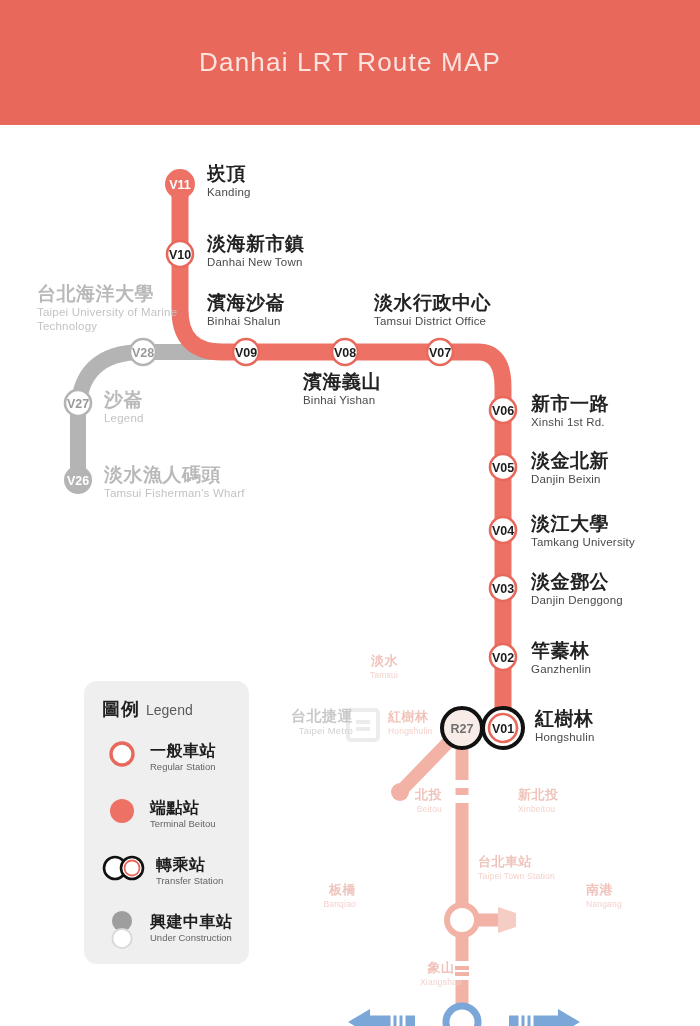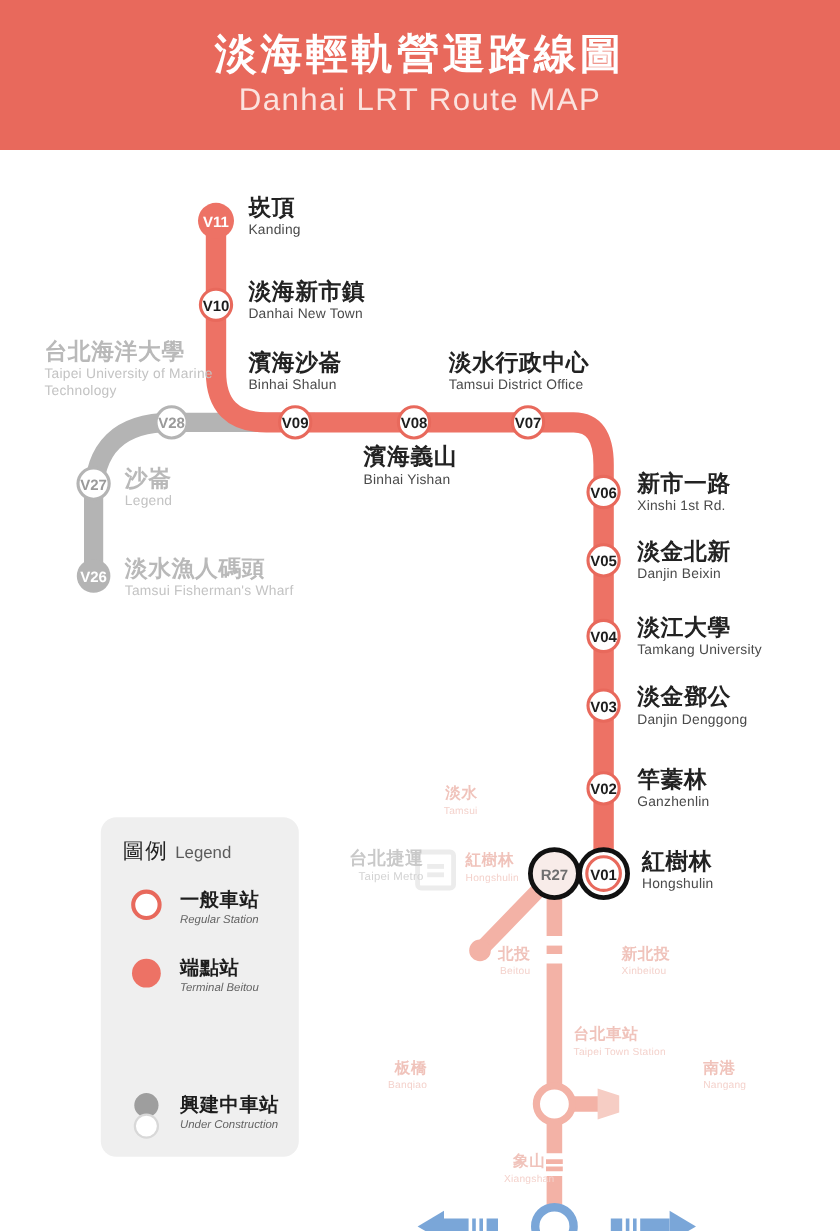--- a/index.html
+++ b/index.html
@@ -40,33 +40,32 @@
   .lbl.pinkfaint .en{color:#f4d2cc;font-size:8.5px;}
   .lbl.ralign{text-align:right;}
   .lbl.calign{text-align:center;}
 
   
   .legend{
     position:absolute;left:84px;top:556px;width:165px;height:283px;
     background:#efefef;border-radius:13px;
   }
   .legend-title{position:absolute;left:18px;top:16px;white-space:nowrap;}
-  .legend-title .zh{font-size:18px;font-weight:normal;color:#222;letter-spacing:1px;}
+  .legend-title .zh{font-size:18px;font-weight:bold;color:#222;letter-spacing:1px;}
   .legend-title .en{font-size:14px;color:#5b5b5b;margin-left:6px;}
   .legend-row{position:absolute;left:18px;width:140px;height:46px;}
   .legend-row .ico{position:absolute;left:0;top:0;width:40px;height:44px;}
   .legend-row .txt{position:absolute;left:48px;top:3px;white-space:nowrap;}
   .legend-row .txt .zh{display:block;font-size:16px;font-weight:bold;color:#1d1d1d;line-height:1.15;letter-spacing:.5px;}
-  .legend-row .txt .en{display:block;font-size:9.5px;color:#646464;line-height:1.2;margin-top:1px;font-style:italic;}
+  .legend-row .txt .en{display:block;font-size:9.5px;color:#646464;line-height:1.2;margin-top:1px;}
 </style>
 </head>
 <body>
 
 <div class="header">
-  <div class="zh">淡海輕軌營運路線圖</div>
   <div class="en">Danhai LRT Route MAP</div>
 </div>
 
 <div class="map">
 
   <svg class="svgmap" viewBox="0 0 700 901">
     <defs>
 
       <g id="tmlogo">
         <rect x="0" y="0" width="30" height="30" rx="3" fill="none" stroke="#ececec" stroke-width="4"></rect>
@@ -290,20 +289,31 @@
     <div class="legend-row" style="top:115px;">
       <svg class="ico" viewBox="0 0 40 44">
         <circle cx="20" cy="15" r="12" fill="#ed7265"></circle>
       </svg>
       <div class="txt">
         <span class="zh">端點站</span>
         <span class="en">Terminal Beitou</span>
       </div>
     </div>
 
+    <div class="legend-row" style="top:172px;">
+      <svg class="ico" viewBox="0 0 46 44" style="width:46px;">
+        <circle cx="13" cy="15" r="11" fill="#ffffff" stroke="#111111" stroke-width="2.6"></circle>
+        <circle cx="30" cy="15" r="11" fill="#ffffff" stroke="#111111" stroke-width="2.6"></circle>
+        <circle cx="30" cy="15" r="7.5" fill="#ffffff" stroke="#e8695c" stroke-width="1.8"></circle>
+      </svg>
+      <div class="txt" style="left:54px;">
+        <span class="zh">轉乘站</span>
+        <span class="en">Transfer Station</span>
+      </div>
+    </div>
 
     <div class="legend-row" style="top:229px;">
       <svg class="ico" viewBox="0 0 40 48">
         <circle cx="20" cy="12" r="11" fill="#9e9e9e"></circle>
         <circle cx="20" cy="31" r="10.5" fill="#ffffff" stroke="#d8d8d8" stroke-width="2"></circle>
       </svg>
       <div class="txt">
         <span class="zh">興建中車站</span>
         <span class="en">Under Construction</span>
       </div>

